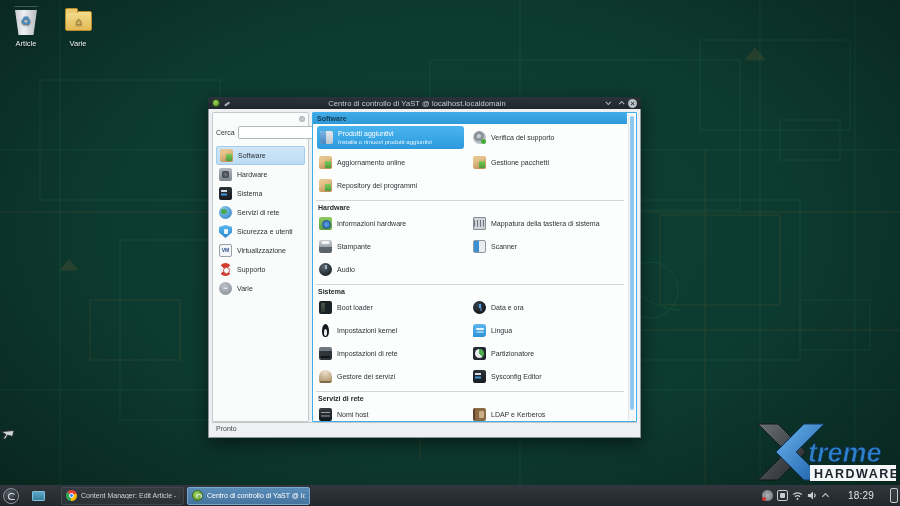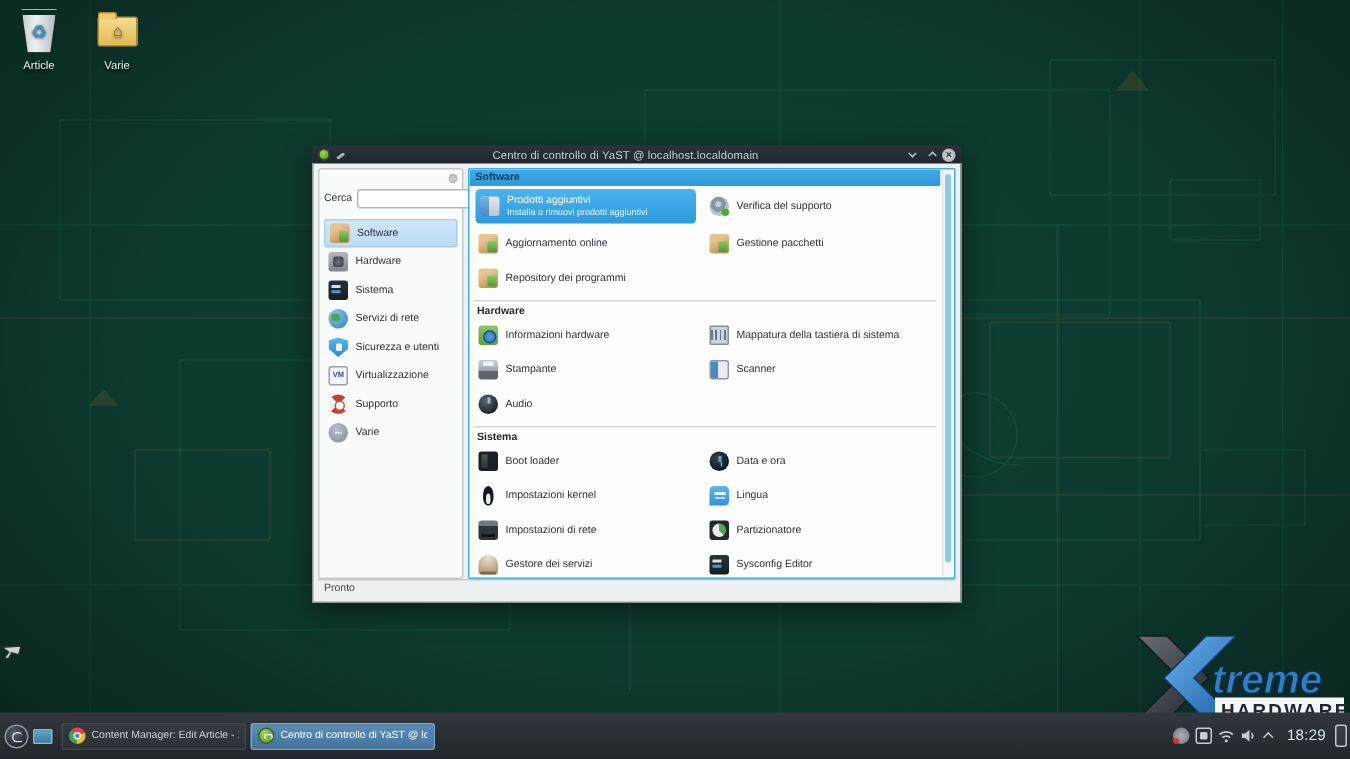--- a/index.html
+++ b/index.html
@@ -16,21 +16,21 @@
   .g-trash-body { position:absolute; left:5px; top:4px; width:22px; height:25px; background:linear-gradient(90deg,#c7ccd0,#eef1f3 40%,#b4babf); clip-path:polygon(0 0,100% 0,84% 100%,16% 100%); }
   .g-trash-sym { position:absolute; left:0; right:0; top:9px; color:#3d8fc9; font-size:12px; line-height:12px; }
   .g-folder { position:absolute; left:3px; top:5px; width:27px; height:20px; background:linear-gradient(#f4dd8d,#e2ba55); border:1px solid #b98f2e; border-radius:2px; }
   .g-folder::before { content:""; position:absolute; left:-1px; top:-4px; width:11px; height:4px; background:#edcb6e; border:1px solid #b98f2e; border-bottom:none; border-radius:2px 2px 0 0; }
   .g-folder-sym { position:absolute; left:0; right:0; top:3px; text-align:center; color:#8a6d2f; font-size:11px; line-height:12px; }
 
   
   .cursor { position:absolute; left:0; top:423px; width:14px; height:18px; }
 
   
-  .window { position:absolute; left:208px; top:97px; width:433px; height:305px; border-radius:3px 3px 0 0; box-shadow:0 6px 18px rgba(0,0,0,.5); font-size:7px; }
+  .window { position:absolute; left:208px; top:97px; width:433px; height:341px; border-radius:3px 3px 0 0; box-shadow:0 6px 18px rgba(0,0,0,.5); font-size:7px; }
   .titlebar { height:12px; background:linear-gradient(#2b323a,#20262d); border-radius:3px 3px 0 0; display:flex; align-items:center; padding:0 4px; gap:3px; color:#c9ced3; }
   .tb-appicon { width:8px; height:8px; border-radius:50%; background:radial-gradient(circle at 35% 30%, #9fd454, #57942a); border:1px solid #2f5417; }
   .tb-pin { width:7px; height:7px; position:relative; }
   .tb-pin::before { content:""; position:absolute; left:1px; top:3px; width:6px; height:1.5px; background:#aab1b7; transform:rotate(-35deg); border-radius:1px; }
   .tb-title { flex:1; text-align:center; font-size:7.5px; letter-spacing:.1px; white-space:nowrap; overflow:hidden; }
   .tb-btn { width:9px; height:9px; display:flex; align-items:center; justify-content:center; color:#b9c0c6; }
   .chev { width:4px; height:4px; border-left:1.3px solid #b9c0c6; border-bottom:1.3px solid #b9c0c6; }
   .chev.down { transform:rotate(-45deg) translateY(-1px); }
   .chev.up { transform:rotate(135deg) translateY(-1px); }
   .tb-close { width:9px; height:9px; border-radius:50%; background:radial-gradient(#d8dcdf,#9aa1a7); color:#23282d; font-size:7px; line-height:9px; text-align:center; font-weight:bold; }
@@ -110,21 +110,21 @@
   .grid { display:grid; grid-template-columns:1fr 1fr; padding:0 3px; }
   .mod { display:flex; align-items:center; gap:5px; min-height:23px; padding:1px 3px; color:#2d3136; cursor:default; }
   .mod-txt { display:flex; flex-direction:column; gap:1.5px; }
   .mod-label { font-size:7px; white-space:nowrap; }
   .mod-sub { font-size:6px; color:#e9f5fd; }
   .mod.sel { background:linear-gradient(#4ab4ee,#2b9ade); border-radius:3px; color:#fff; margin:2px 6px 2px 1px; }
 
   .statusbar { height:12px; border-top:1px solid #c5c8ca; font-size:7px; color:#45494d; padding:2px 4px 0; }
 
   
-  .taskbar { position:absolute; left:0; right:0; bottom:0; height:31px; background:linear-gradient(#31373c,#22272b); display:flex; align-items:center; gap:3px; padding:0 2px 0 3px; z-index:50; }
+  .taskbar { position:absolute; left:0; right:0; bottom:0; height:21px; background:linear-gradient(#31373c,#22272b); display:flex; align-items:center; gap:13px; padding:0 2px 0 3px; z-index:50; }
   .launcher { width:16px; height:16px; border-radius:50%; background:radial-gradient(circle at 40% 35%,#5a646d,#23292f 70%); border:1px solid #8e979e; position:relative; }
   .launcher::after { content:""; position:absolute; left:4px; top:4px; width:6px; height:5px; border:1.3px solid #d7dde1; border-right:none; border-radius:50% 40% 10% 50%; }
   .pager { width:13px; height:10px; background:linear-gradient(#58a7c9,#3c7e9e); border:1px solid #7fc0da; border-radius:1px; margin-right:3px; }
   .task { width:123px; height:18px; display:flex; align-items:center; gap:4px; padding:0 4px; font-size:7px; color:#ccd2d6; background:linear-gradient(#343b41,#2b3136); border:1px solid #40474d; border-radius:2px; white-space:nowrap; overflow:hidden; }
   .task.active { background:linear-gradient(#5a8cb8,#45749e); border-color:#7aa7cc; color:#fff; }
   .task .t-label { overflow:hidden; text-overflow:clip; }
   .ti { width:11px; height:11px; flex:0 0 11px; border-radius:50%; position:relative; }
   .ti-browser { background:conic-gradient(from -50deg,#ea4335 0 120deg,#fbbc05 120deg 235deg,#34a853 235deg 360deg); }
   .ti-browser::after { content:""; position:absolute; left:3px; top:3px; width:5px; height:5px; border-radius:50%; background:#4285f4; border:1px solid #fff; box-sizing:border-box; }
   .ti-yast { background:radial-gradient(circle at 35% 30%,#9fd454,#57942a); border:1px solid #3a6519; }

